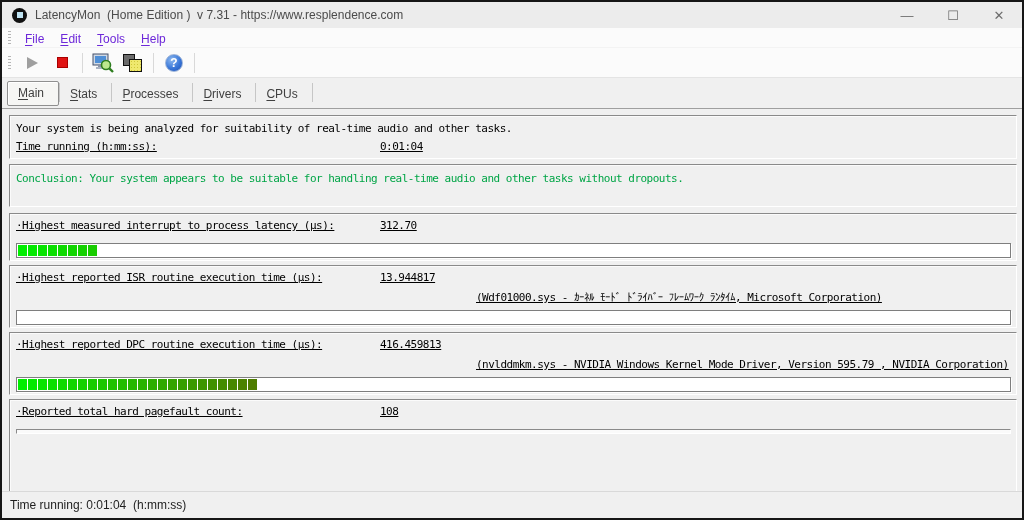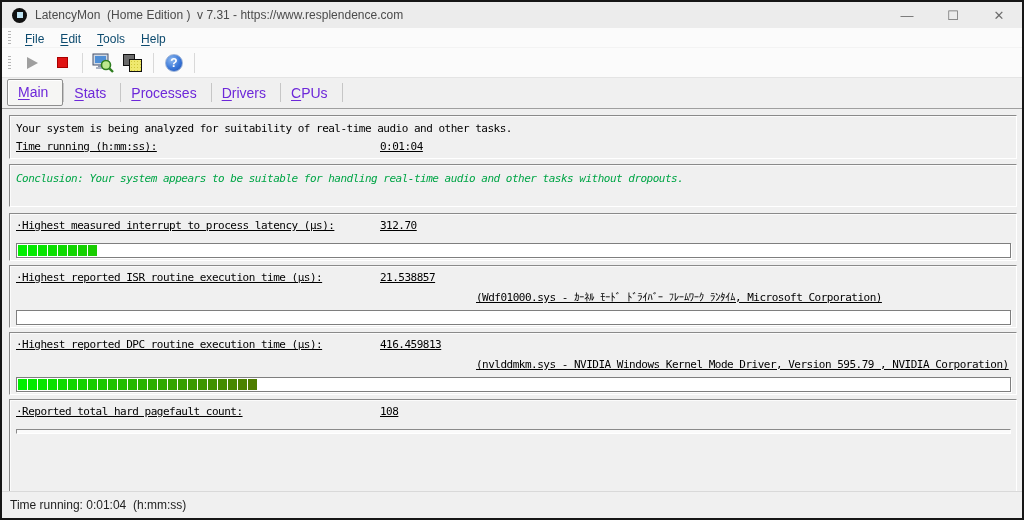--- a/index.html
+++ b/index.html
@@ -15,49 +15,49 @@
   
   .titlebar{height:26px;background:#ececec;display:flex;align-items:center;padding:0 0 0 10px;flex:0 0 auto;}
   .app-icon{width:15px;height:15px;border-radius:50%;background:#111;display:inline-flex;align-items:center;justify-content:center;margin-right:8px;flex:0 0 auto;}
   .app-icon::after{content:"";width:6px;height:6px;background:#bfe3f2;display:block;}
   .title-text{font-size:12px;color:#4b4b4b;white-space:pre;flex:1 1 auto;overflow:hidden;}
   .win-controls{display:flex;align-items:center;height:100%;flex:0 0 auto;}
   .win-btn{width:46px;height:100%;display:flex;align-items:center;justify-content:center;color:#6d6d6d;font-size:13px;}
   
   .menubar{height:20px;background:#fbfbfb;display:flex;align-items:center;padding-left:4px;flex:0 0 auto;border-bottom:1px solid #f3f3f3;}
   .gripper{width:3px;height:13px;margin:0 6px 0 2px;background:repeating-linear-gradient(to bottom,#b5b5b5 0 1px,transparent 1px 3px);}
-  .menu-item{font-size:12px;color:#0c4a6e;padding:2px 8px;}
+  .menu-item{font-size:12px;color:#6d28d9;padding:2px 8px;}
   .ul{text-decoration:underline;text-underline-offset:2px;}
   
   .toolbar{height:30px;background:#fbfbfb;display:flex;align-items:center;padding-left:4px;flex:0 0 auto;border-bottom:1px solid #e4e4e4;}
   .tb-btn{width:26px;height:24px;display:flex;align-items:center;justify-content:center;margin:0 2px;}
   .tb-sep{width:1px;height:20px;background:#d9d9d9;margin:0 5px;}
   .play-glyph{width:0;height:0;border-left:11px solid #9f9f9f;border-top:6px solid transparent;border-bottom:6px solid transparent;}
   .stop-glyph{width:11px;height:11px;background:#e01414;border:1px solid #a00;}
   .help-glyph{width:18px;height:18px;border-radius:50%;background:radial-gradient(circle at 35% 30%,#8cb8ef 0%,#3a77d8 55%,#1c4fb4 100%);color:#fff;font-weight:bold;font-size:12px;display:flex;align-items:center;justify-content:center;border:1px solid #9db4d8;}
   .cpuview-glyph{position:relative;width:20px;height:18px;}
   .cpuview-back{position:absolute;left:0;top:0;width:12px;height:12px;background:#6b6b6b;border:1px solid #111;}
   .cpuview-front{position:absolute;right:1px;bottom:0;width:13px;height:13px;background:#efe86e;border:1px solid #111;
     background-image:radial-gradient(#cfc63a 1px,transparent 1px);background-size:3px 3px;}
   
   .tabbar{height:30px;background:#f0f0f0;display:flex;align-items:flex-end;padding:0 0 0 5px;flex:0 0 auto;}
-  .tab{font-size:14px;color:#6d28d9;padding:5px 14px 7px 10px;position:relative;}
+  .tab{font-size:12px;color:#404040;padding:5px 14px 7px 10px;position:relative;}
   .tab.active{border:1px solid #8f8f8f;border-radius:2px;background:#f6f6f4;box-shadow:inset 1px 1px 0 #ffffff;margin-bottom:2px;padding:4px 14px 5px 10px;}
   .tab-sep{width:1px;height:19px;background:#c6c6c6;margin-bottom:6px;}
   
   .content{flex:1 1 auto;background:#f0f0f0;border-top:1px solid #9f9f9f;display:flex;flex-direction:column;padding:6px 5px 0 7px;overflow:hidden;}
   .sunken{border:1px solid;border-color:#8a8a8a #ffffff #ffffff #8a8a8a;box-shadow:inset 1px 1px 0 #fbfbfb;background:#f0f0f0;}
   .mono{font-family:"DejaVu Sans Mono",monospace;font-size:11px;letter-spacing:-0.5px;color:#000;white-space:pre;}
   .panel-info{height:44px;padding:4px 6px;margin-bottom:5px;flex:0 0 auto;}
   .info-line{line-height:18px;}
   .cols{display:flex;text-decoration:underline;}
   .col-label{width:364px;flex:0 0 auto;overflow:hidden;}
   .col-value{width:96px;flex:0 0 auto;}
   .col-detail{flex:1 1 auto;overflow:hidden;margin-top:20px;}
-  .panel-conclusion{height:43px;padding:6px 6px;margin-bottom:6px;flex:0 0 auto;font-style:italic;}
+  .panel-conclusion{height:43px;padding:6px 6px;margin-bottom:6px;flex:0 0 auto;}
   .conclusion-text{color:#00a546;line-height:15px;}
   .stat-panel{flex:0 0 auto;padding:4px 5px 2px 6px;margin-bottom:4px;}
   .stat-panel.grow{flex:1 1 auto;margin-bottom:0;border-bottom:none;}
   .stat-line{line-height:15px;margin-bottom:5px;}
   .pbar{height:15px;background:#ffffff;border:1px solid #7e7e7e;box-shadow:1px 1px 0 #ffffff;display:flex;align-items:center;padding:1px;}
   .pbar .seg{width:9px;height:11px;margin-right:1px;flex:0 0 auto;}
   .minibar{height:5px;background:#fafafa;border:1px solid #8a8a8a;border-bottom-color:#fff;border-right-color:#fff;margin-top:4px;}
   
   .statusbar{height:27px;background:#f0f0f0;border-top:1px solid #d9d9d9;display:flex;align-items:center;padding:0 8px;flex:0 0 auto;}
   .status-text{font-size:12px;color:#1e1e1e;white-space:pre;}
@@ -149,21 +149,21 @@
             <span class="seg" style="background: rgb(3, 233, 0);"></span>
             <span class="seg" style="background: rgb(7, 228, 0);"></span>
             <span class="seg" style="background: rgb(10, 223, 0);"></span>
             <span class="seg" style="background: rgb(14, 218, 0);"></span>
             <span class="seg" style="background: rgb(17, 213, 0);"></span>
             <span class="seg" style="background: rgb(20, 209, 0);"></span>
             <span class="seg" style="background: rgb(24, 204, 0);"></span>
           </div>
         </div>
         <div class="stat-panel sunken">
-          <div class="mono stat-line cols"><span class="col-label">·Highest reported ISR routine execution time (µs):</span><span class="col-value">21.538857</span><span class="col-detail">(Wdf01000.sys - ｶｰﾈﾙ ﾓｰﾄﾞ ﾄﾞﾗｲﾊﾞｰ ﾌﾚｰﾑﾜｰｸ ﾗﾝﾀｲﾑ, Microsoft Corporation)</span></div>
+          <div class="mono stat-line cols"><span class="col-label">·Highest reported ISR routine execution time (µs):</span><span class="col-value">13.944817</span><span class="col-detail">(Wdf01000.sys - ｶｰﾈﾙ ﾓｰﾄﾞ ﾄﾞﾗｲﾊﾞｰ ﾌﾚｰﾑﾜｰｸ ﾗﾝﾀｲﾑ, Microsoft Corporation)</span></div>
           <div class="pbar"></div>
         </div>
         <div class="stat-panel sunken">
           <div class="mono stat-line cols"><span class="col-label">·Highest reported DPC routine execution time (µs):</span><span class="col-value">416.459813</span><span class="col-detail">(nvlddmkm.sys - NVIDIA Windows Kernel Mode Driver, Version 595.79 , NVIDIA Corporation)</span></div>
           <div class="pbar">
             <span class="seg" style="background: rgb(0, 238, 0);"></span>
             <span class="seg" style="background: rgb(3, 233, 0);"></span>
             <span class="seg" style="background: rgb(7, 228, 0);"></span>
             <span class="seg" style="background: rgb(10, 223, 0);"></span>
             <span class="seg" style="background: rgb(14, 218, 0);"></span>

